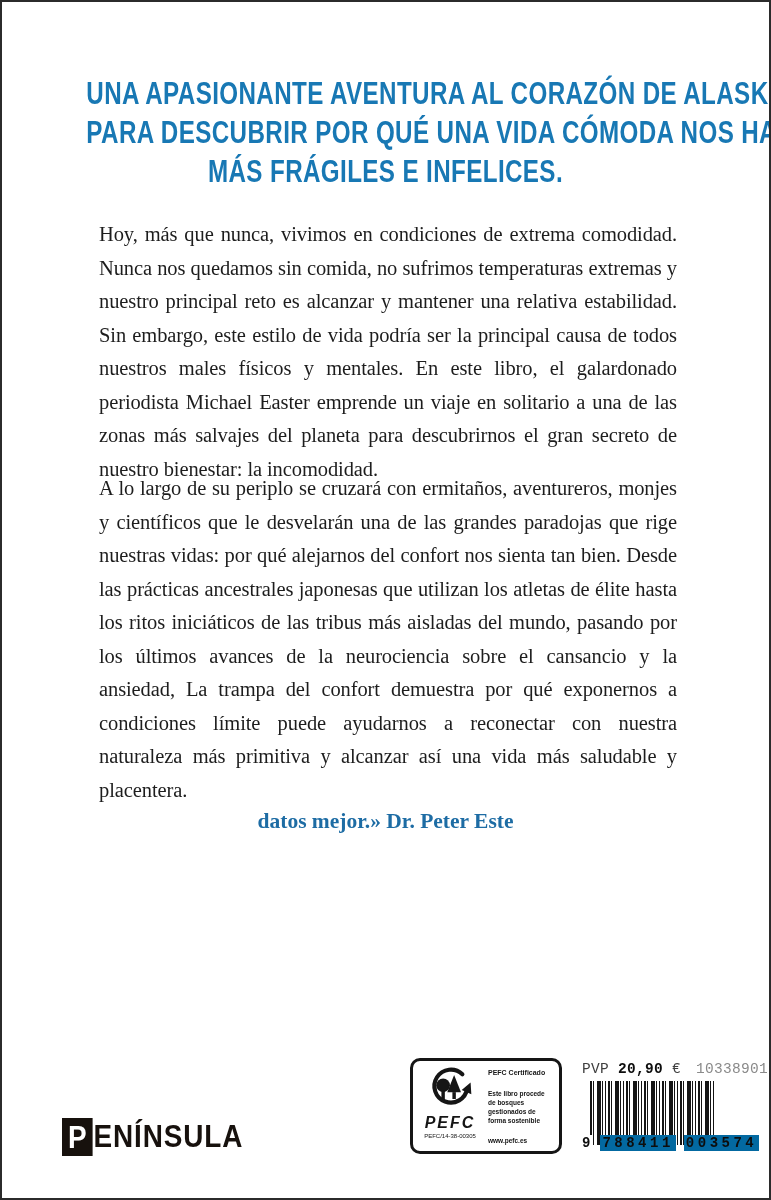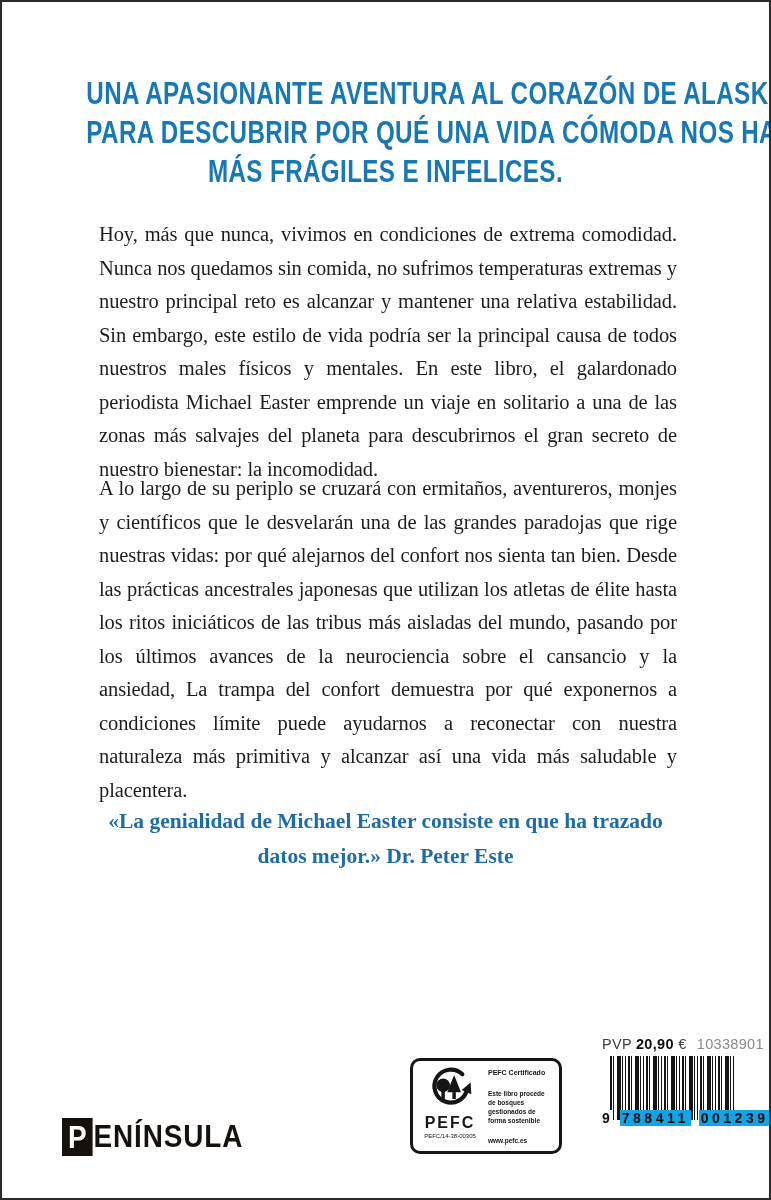--- a/index.html
+++ b/index.html
@@ -97,39 +97,38 @@
     color: #151515;
     padding: 5px 6px 4px 6px;
   }
   .pefc-left {
     width: 62px;
     display: flex; flex-direction: column; align-items: center;
     justify-content: flex-start;
   }
   .pefc-acronym {
     font-weight: 700; font-size: 16px; letter-spacing: 2px;
-    line-height: 15px; margin-top: 1px;
+    line-height: 15px; margin-top: 1px; font-style: italic;
   }
   .pefc-license { font-size: 6px; white-space: nowrap; margin-top: 3px; }
   .pefc-right {
     flex: 1;
     padding-left: 7px;
     display: flex; flex-direction: column; justify-content: space-between;
     padding-top: 3px; padding-bottom: 3px;
   }
   .pefc-cert-title { font-size: 7px; font-weight: 700; }
   .pefc-cert-text { font-size: 6.5px; line-height: 9px; font-weight: 600; }
   .pefc-url { font-size: 6.5px; font-weight: 700; }
 
   
   .price-block {
     position: absolute;
-    left: 580px; top: 1034px; width: 134px;
-    font-family: Liberation Sans, sans-serif;
-    margin-left: 20px;
+    left: 580px; top: 1059px; width: 134px;
+    font-family: Liberation Mono, monospace;
   }
   .price-line {
     font-size: 14.5px;
     color: #3f3f3f;
     white-space: nowrap;
     letter-spacing: 0.3px;
   }
   .price-amount { font-weight: 700; color: #0d0d0d; }
   .product-code { color: #8a8a8a; margin-left: 6px; }
   .barcode {
@@ -157,21 +156,21 @@
     position: absolute;
     left: 0; right: 0; bottom: 2px;
     display: flex;
     align-items: flex-end;
     font-size: 14px;
     font-weight: 700;
     color: #0d0d0d;
   }
   .isbn-first { width: 10px; background: #fff; padding-right: 2px; }
   .isbn-group {
-    background: #0ea5e9;
+    background: #0369a1;
     letter-spacing: 3.5px;
     padding: 0 2px;
     margin-left: 8px;
   }
 </style>
 </head>
 <body>
 
 <div class="page">
 
@@ -179,21 +178,20 @@
     <div>UNA APASIONANTE AVENTURA AL CORAZÓN DE ALASKA</div>
     <div>PARA DESCUBRIR POR QUÉ UNA VIDA CÓMODA NOS HACE</div>
     <div>MÁS FRÁGILES E INFELICES.</div>
   </div>
 
   <p class="body-para para1">Hoy, más que nunca, vivimos en condiciones de extrema comodidad. Nunca nos quedamos sin comida, no sufrimos temperaturas extremas y nuestro principal reto es alcanzar y mantener una relativa estabilidad. Sin embargo, este estilo de vida podría ser la principal causa de todos nuestros males físicos y mentales. En este libro, el galardonado periodista Michael Easter emprende un viaje en solitario a una de las zonas más salvajes del planeta para descubrirnos el gran secreto de nuestro bienestar: la incomodidad.</p>
 
   <p class="body-para para2"><span>A lo largo de su periplo se cruzará con ermitaños, aventureros, monjes y científicos que le desvelarán una de las grandes paradojas que rige nuestras vidas: por qué alejarnos del confort nos sienta tan bien. Desde las prácticas ancestrales japonesas que utilizan los atletas de élite hasta los ritos iniciáticos de las tribus más aisladas del mundo, pasando por los últimos avances de la neurociencia sobre el cansancio y la ansiedad, </span><span class="book-title-italic">La trampa del confort</span><span> demuestra por qué exponernos a condiciones límite puede ayudarnos a reconectar con nuestra naturaleza más primitiva y alcanzar así una vida más saludable y placentera.</span></p>
 
   <div class="quote">
-    <div>«La genialidad de Michael Easter consiste en que ha trazado</div>
     <div><span>datos mejor.» </span><span class="quote-attribution">Dr. Peter Este</span></div>
   </div>
 
   <div class="publisher">
     <span class="p-square">P</span>
     <span class="p-rest">ENÍNSULA</span>
   </div>
 
   <div class="pefc-box">
     <div class="pefc-left">
@@ -222,18 +220,18 @@
       <span>PVP</span>
       <span class="price-amount">20,90</span>
       <span>€</span>
       <span class="product-code">10338901</span>
     </div>
     <div class="barcode">
       <div class="bars"></div>
       <div class="isbn-row">
         <span class="isbn-first">9</span>
         <span class="isbn-group">788411</span>
-        <span class="isbn-group">001239</span>
+        <span class="isbn-group">003574</span>
       </div>
     </div>
   </div>
 
 </div>
 
 </body></html>

